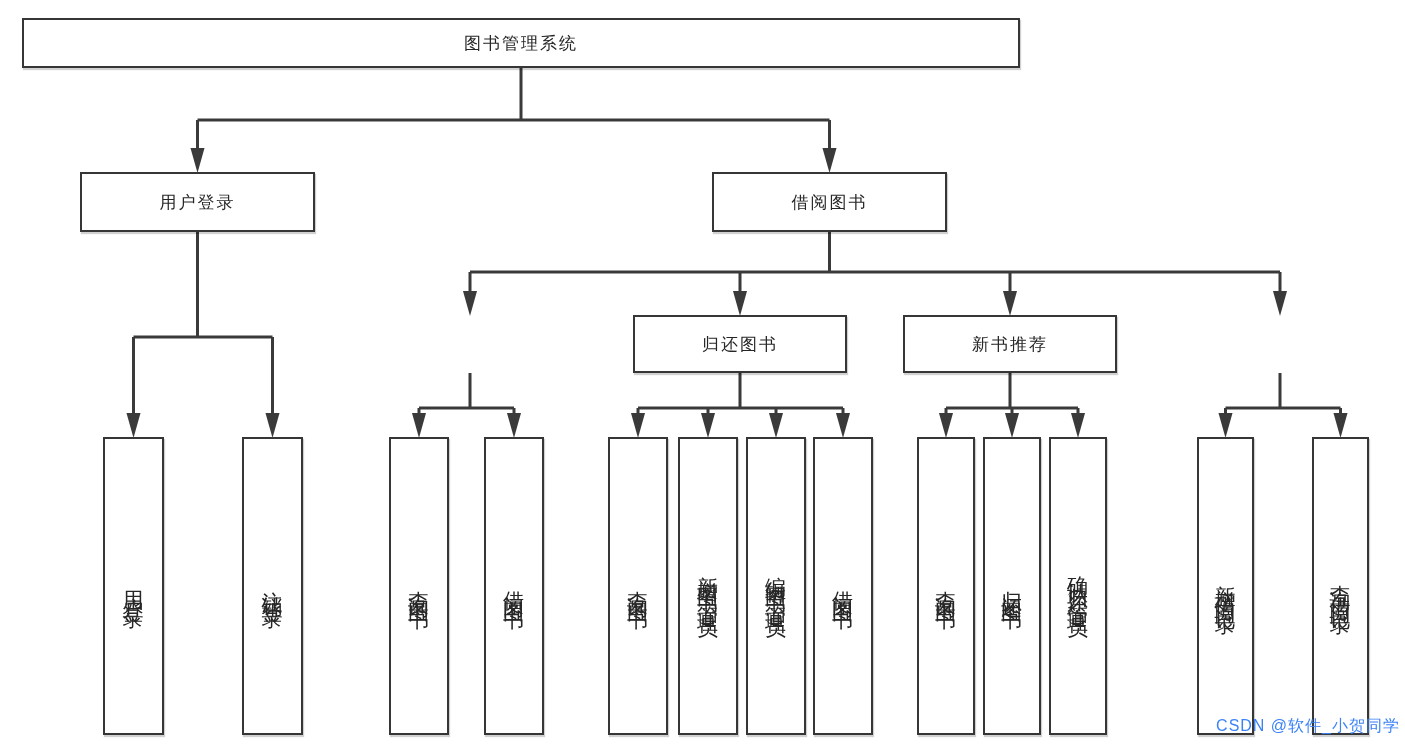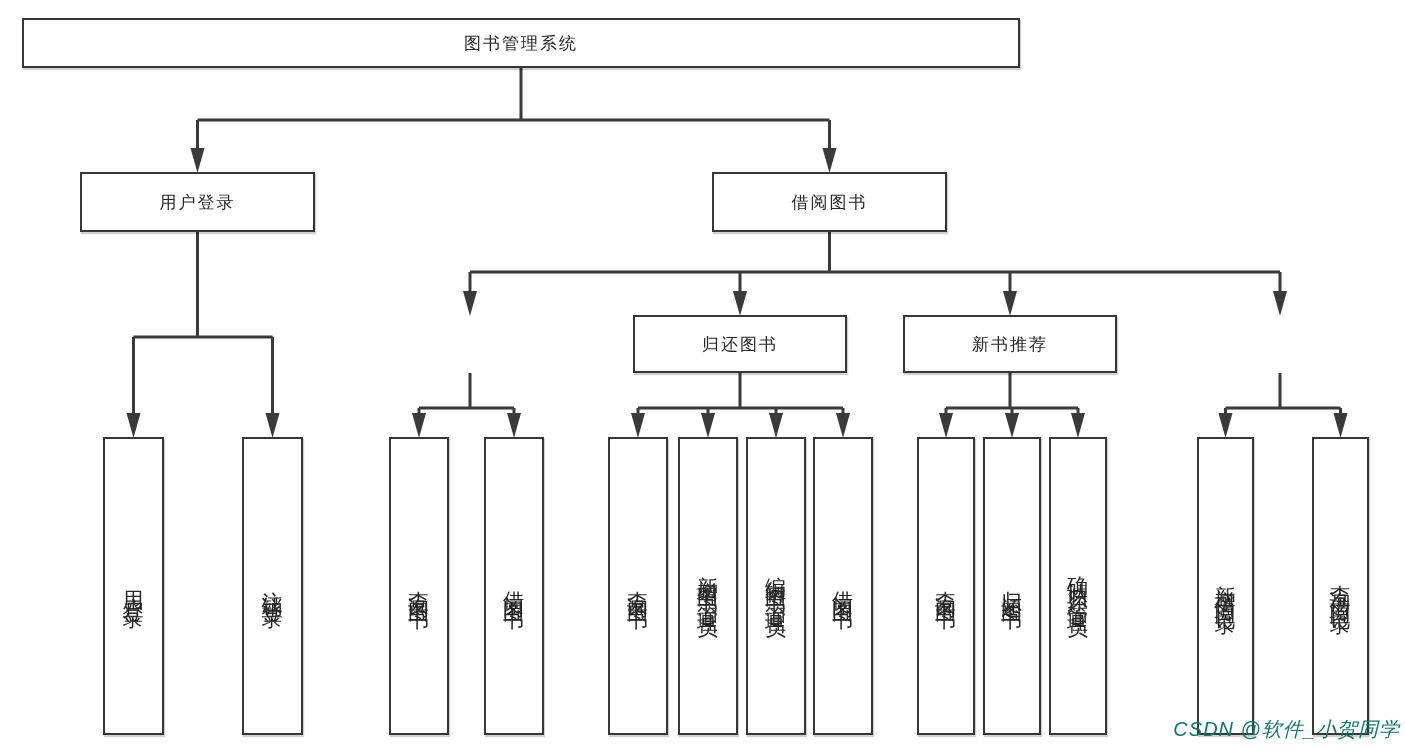--- a/index.html
+++ b/index.html
@@ -44,26 +44,25 @@
   svg.connectors path {
     stroke: #3a3a3a;
     stroke-width: 3;
     fill: none;
   }
   svg.connectors polygon { fill: #3a3a3a; }
   .watermark {
     position: absolute;
     right: 5px;
     top: 716px;
-    font-size: 20px;
-    color: #0f766e;
+    font-size: 16px;
+    color: #3b82f6;
     letter-spacing: 1px;
     white-space: nowrap;
     z-index: 5;
-    font-style: italic;
   }
 </style>
 </head>
 <body>
 
 <div class="stage">
 
   <svg class="connectors" viewBox="0 0 1405 747">
     <g>
       <path d="M521 68 V120 M197.5 120 H829.5 M197.5 120 V150 M829.5 120 V150"></path>

